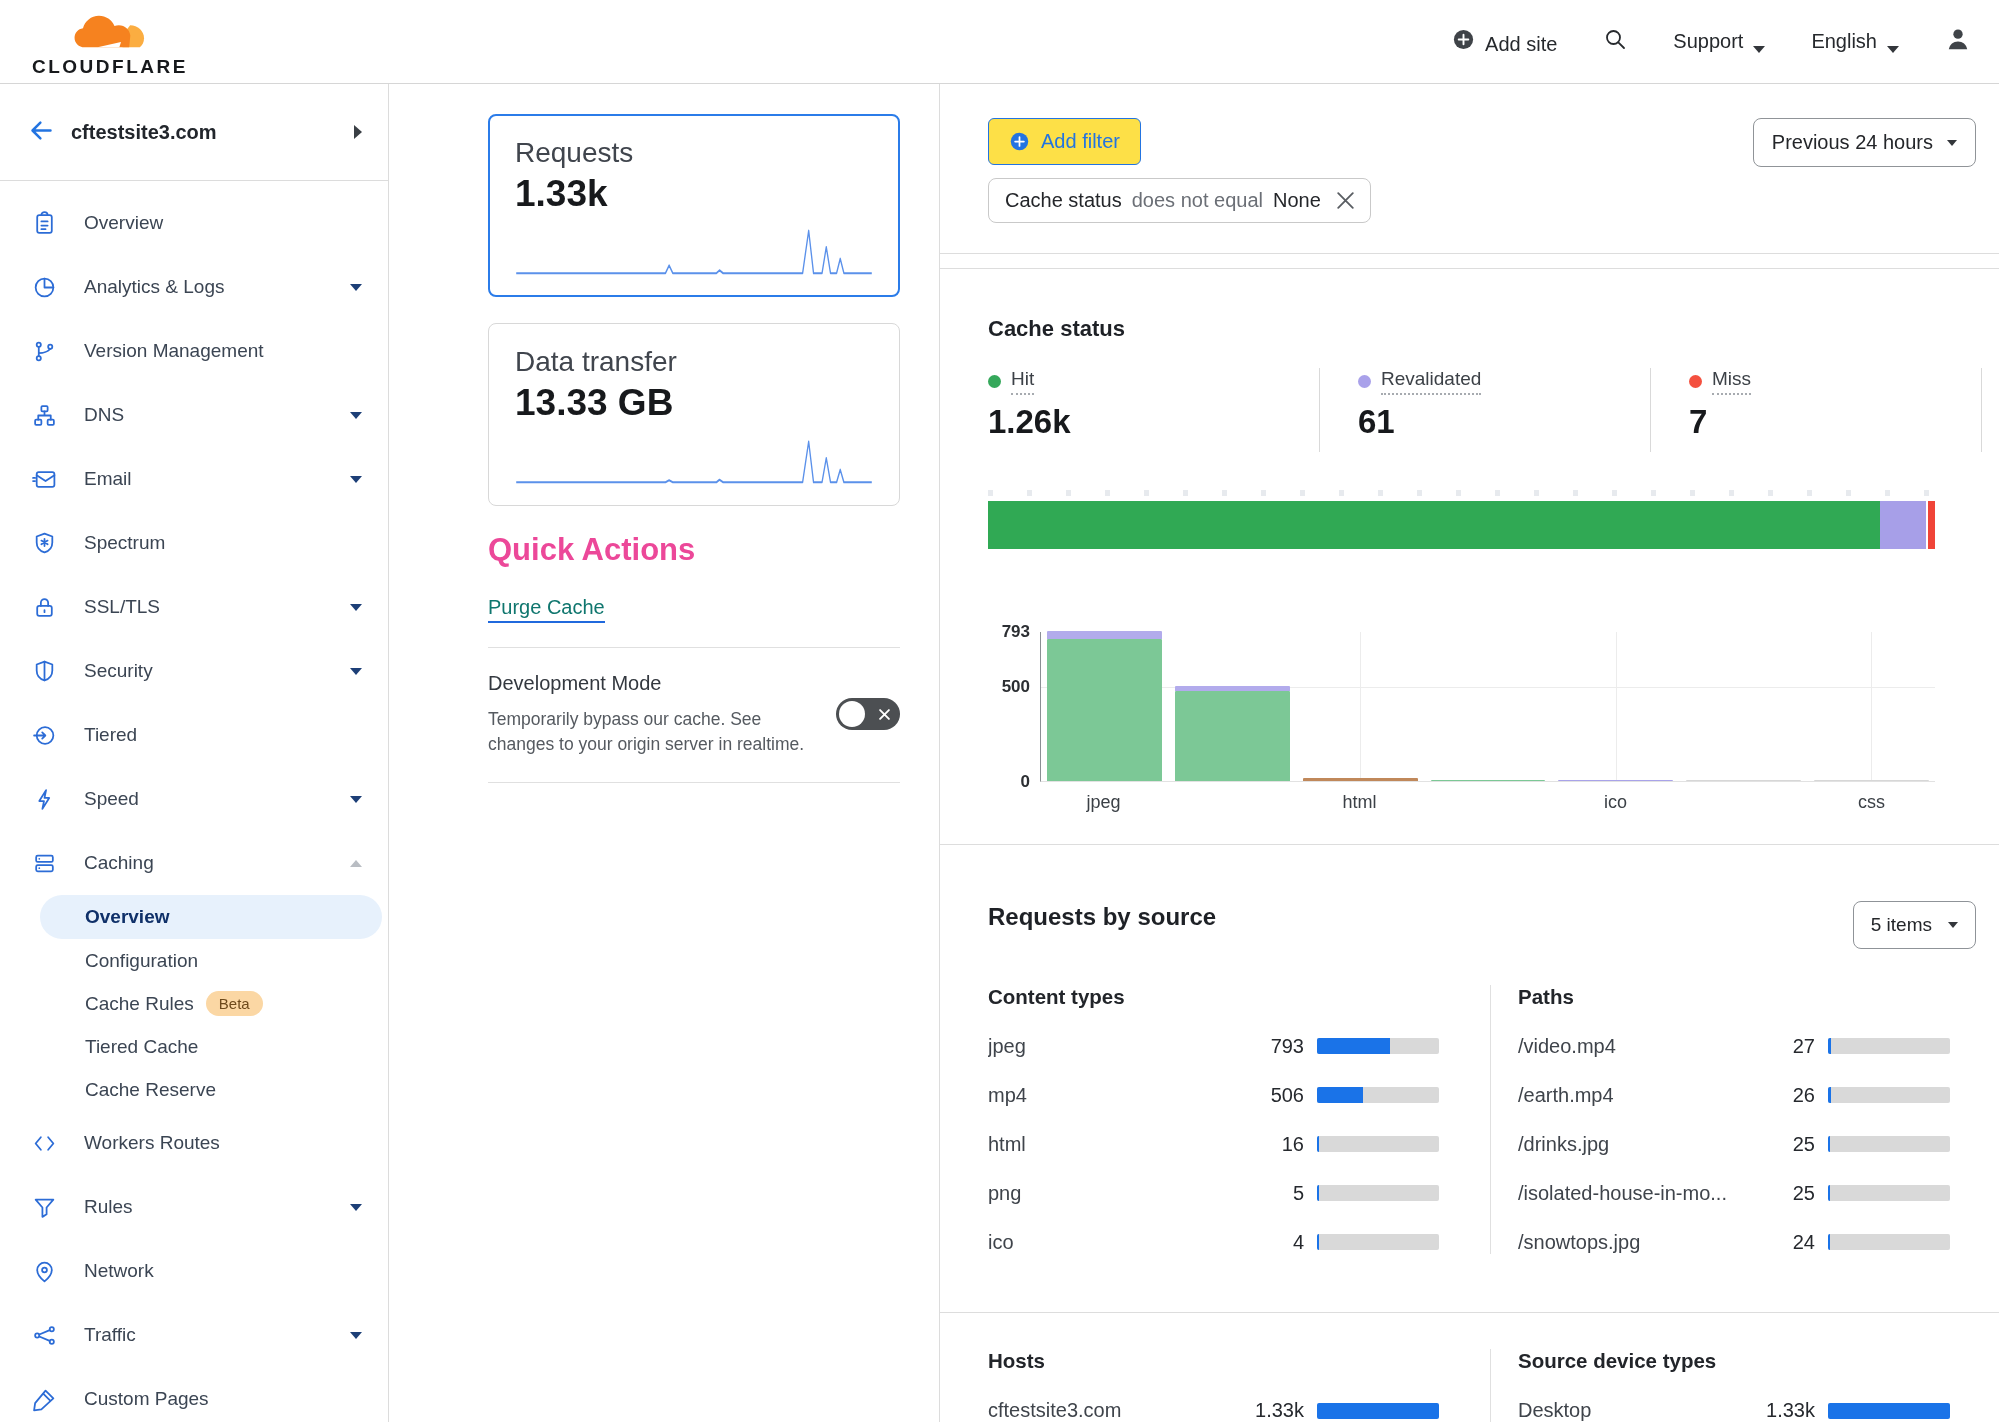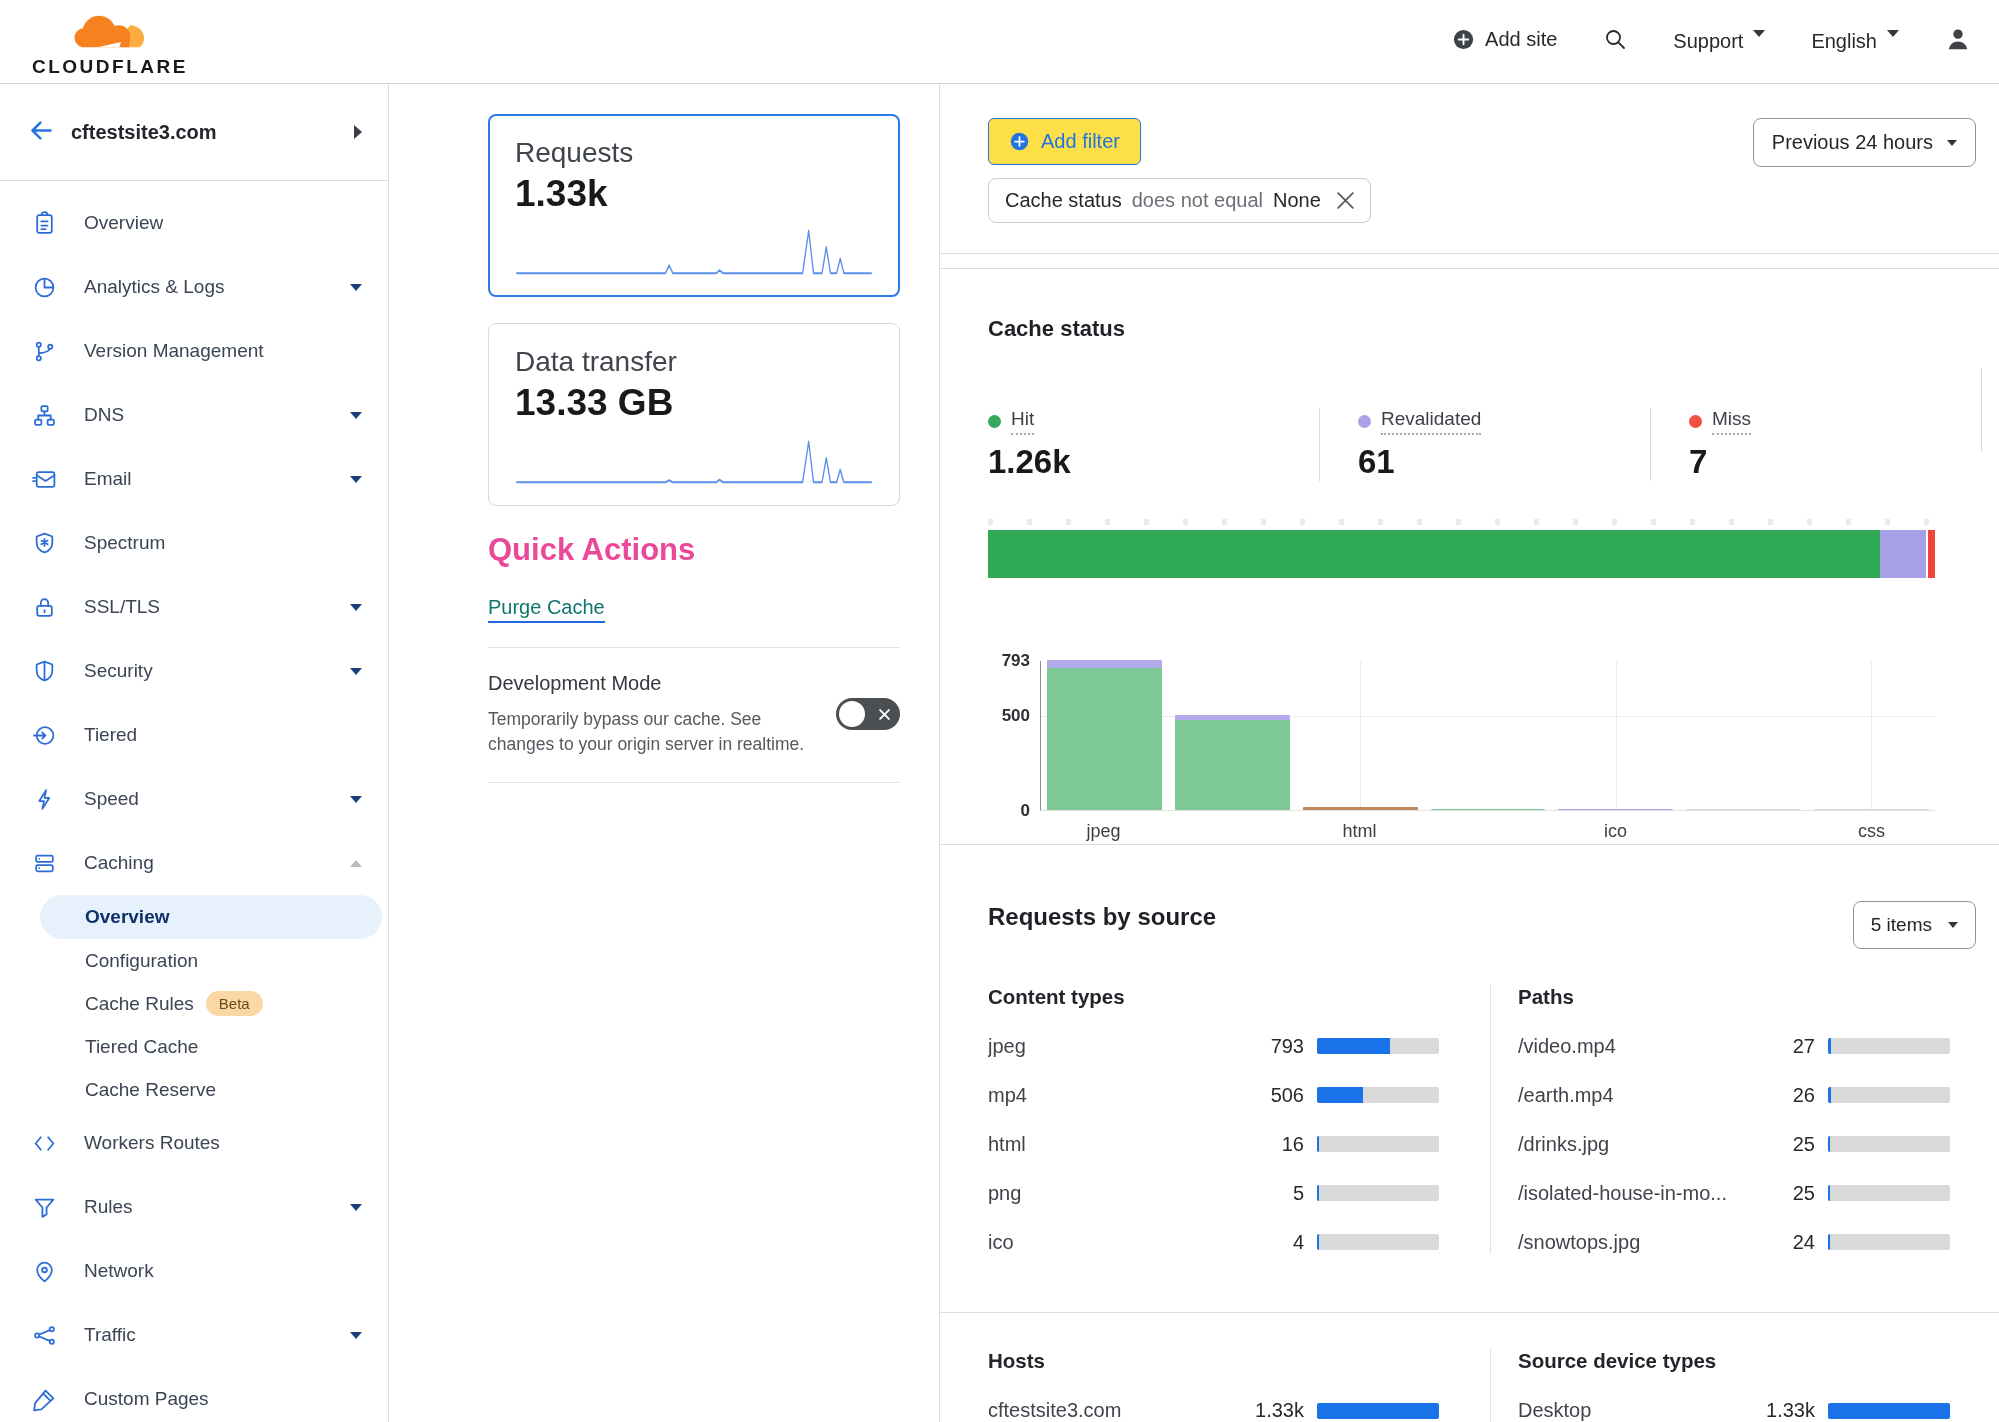--- a/index.html
+++ b/index.html
@@ -4,21 +4,21 @@
 <style>
   * { margin:0; padding:0; box-sizing:border-box; }
   body { font-family:"Liberation Sans", sans-serif; background:#fff; color:#24282e; }
   #app { width:1999px; height:1422px; position:relative; overflow:hidden; background:#fff; }
 
   
   .topbar { height:84px; display:flex; align-items:center; padding:0 28px 0 22px; border-bottom:1px solid #d6d6d6; background:#fff; }
   .logo { display:flex; flex-direction:column; align-items:center; margin-left:10px; margin-top:2px; }
   .logo-text { font-size:19px; font-weight:bold; letter-spacing:2.5px; color:#17191c; margin-top:-2px; }
   .topbar-right { margin-left:auto; display:flex; align-items:center; gap:46px; font-size:20px; color:#26292d; }
-  .tb-item { display:flex; align-items:flex-start; gap:10px; cursor:pointer; }
+  .tb-item { display:flex; align-items:flex-end; gap:10px; cursor:pointer; }
   .caret { width:0; height:0; border-left:6px solid transparent; border-right:6px solid transparent; border-top:7px solid #33363b; display:inline-block; }
   .caret.sm { border-left-width:5px; border-right-width:5px; border-top-width:6px; }
 
   
   .main { display:flex; height:1338px; }
 
   
   .sidebar { width:389px; border-right:1px solid #dcdcdc; flex-shrink:0; }
   .site-row { height:97px; border-bottom:1px solid #dcdcdc; display:flex; align-items:center; padding:0 26px 0 28px; gap:16px; }
   .site-name { font-size:20px; font-weight:bold; color:#22262c; flex:1; }
@@ -56,21 +56,21 @@
   .add-filter-btn { display:inline-flex; align-items:center; gap:11px; padding:11px 20px; border:1.5px solid #2374e1; border-radius:6px; color:#2374e1; font-size:20px; background:#fde047; cursor:pointer; }
   .chip { margin-top:13px; display:inline-flex; align-items:center; gap:10px; padding:10px 16px; border:1px solid #c9c9c9; border-radius:8px; font-size:20px; color:#24262a; background:#fff; }
   .chip .op { color:#6b6f76; }
   .chip svg { margin-left:6px; cursor:pointer; }
   .time-btn { position:absolute; right:54px; top:34px; display:inline-flex; align-items:center; gap:14px; padding:12px 18px; border:1px solid #909498; border-radius:8px; font-size:20px; color:#24262a; background:#fff; cursor:pointer; }
   .gap-strip { height:15px; border-bottom:1px solid #dddddd; }
 
   .cache-section { height:578px; border-bottom:1px solid #dddddd; padding:47px 48px 0; }
   .section-title { font-size:22px; font-weight:bold; color:#1e2126; }
   .stats-row { margin-top:26px; display:flex; }
-  .stat { width:331px;margin-top:40px; }
+  .stat { width:331px; }
   .stat + .stat { border-left:1px solid #d9d9d9; padding-left:38px; }
   .stat-enddiv { border-left:1px solid #d9d9d9; height:84px; }
   .stat-label { display:flex; align-items:center; gap:10px; font-size:19px; color:#3c4147; }
   .dot { width:13px; height:13px; border-radius:50%; flex-shrink:0; }
   .stat-label .lbl { border-bottom:2px dotted #a7abb0; padding-bottom:3px; cursor:pointer; }
   .stat-value { font-size:33px; font-weight:bold; color:#17191c; margin-top:8px; }
   .axis-ticks { margin-top:38px; width:947px; height:6px;
     background:repeating-linear-gradient(90deg,#e7eaee 0 5px,transparent 5px 39px); }
   .stackbar { margin-top:5px; width:947px; height:48px; display:flex; }
   .stackbar .seg { height:100%; }

